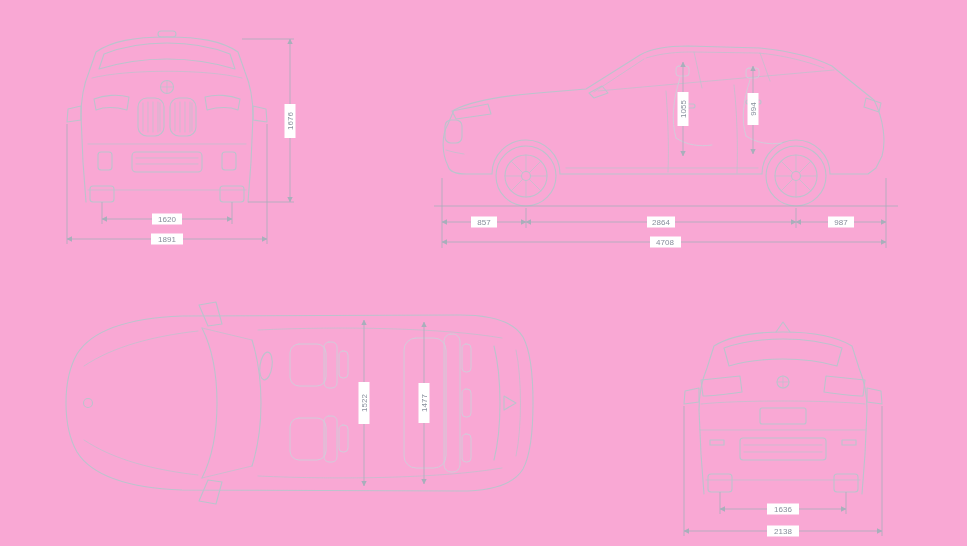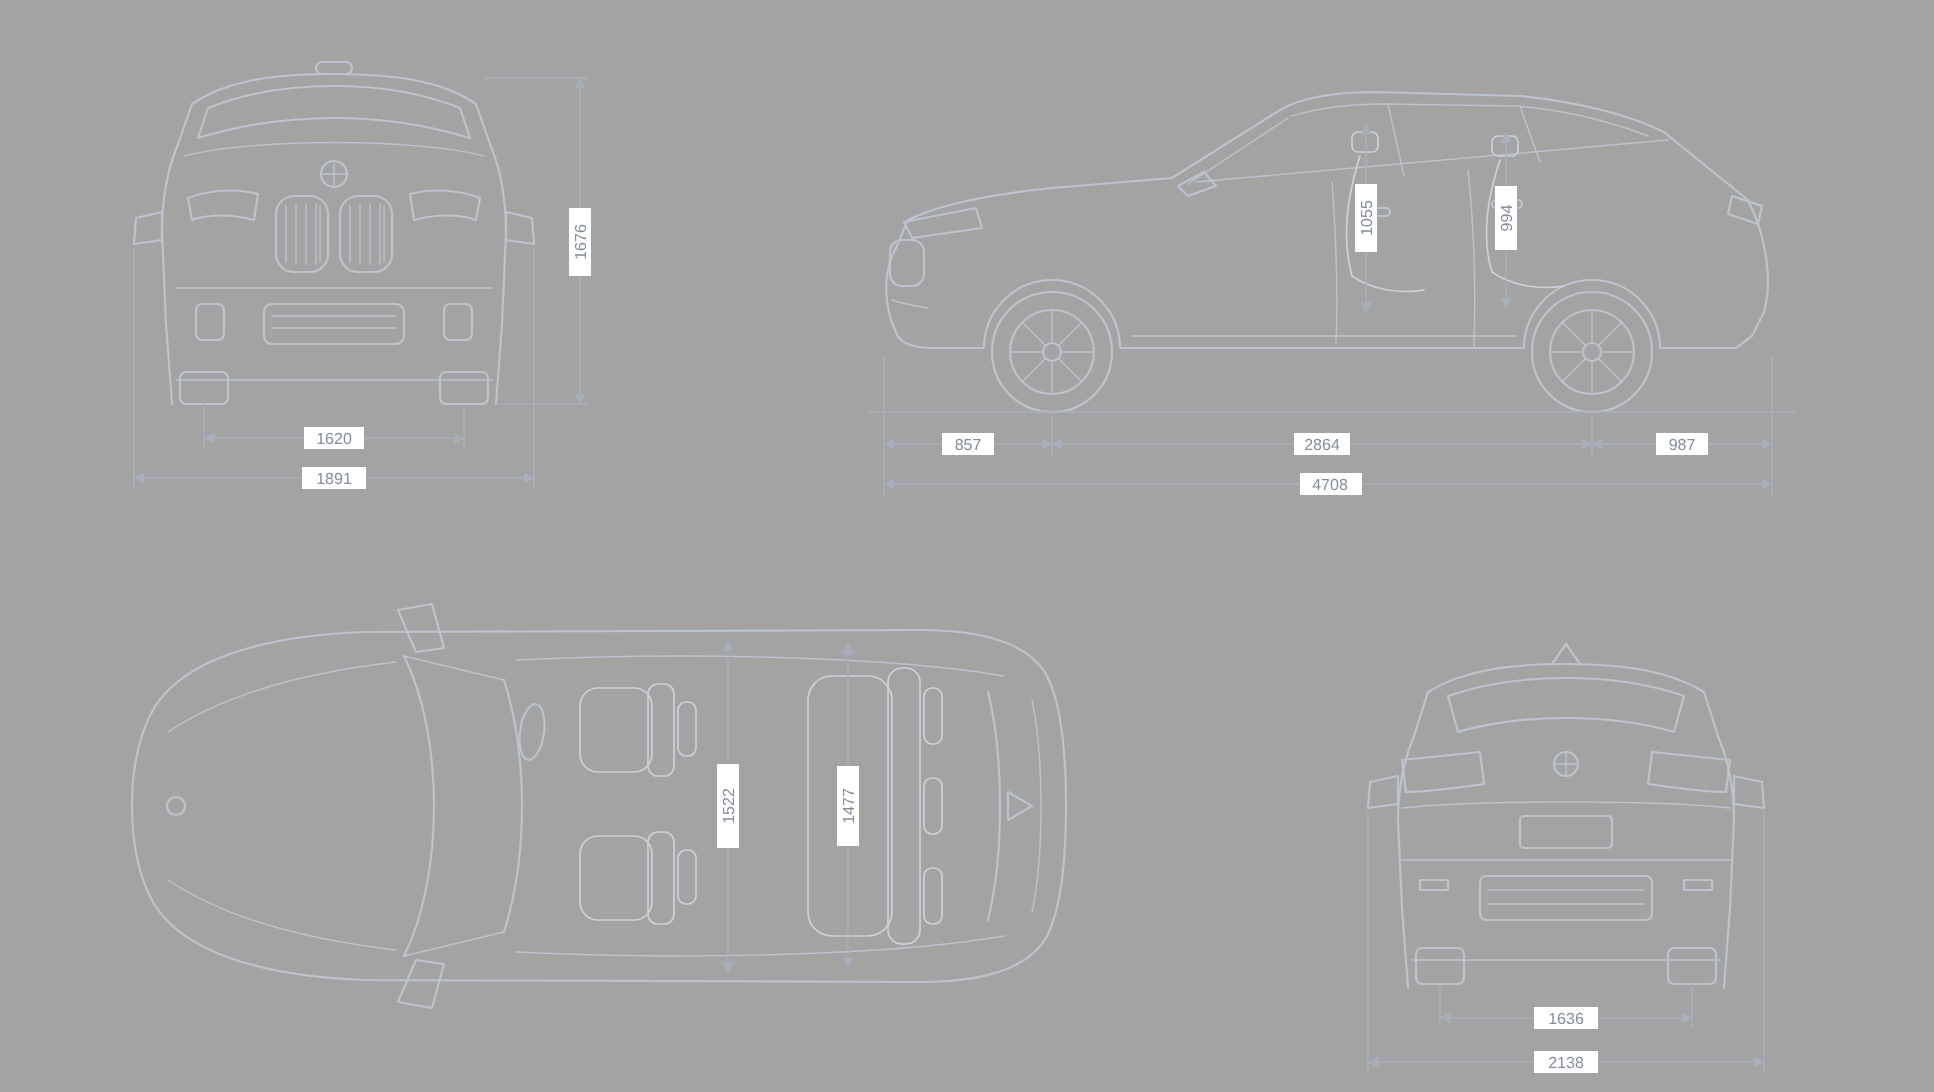--- a/index.html
+++ b/index.html
@@ -1,16 +1,16 @@
 <!DOCTYPE html>
 <html><head>
 <meta charset="utf-8">
 <style>
   html,body{margin:0;padding:0;background:#ffffff;}
-  .canvas{position:relative;width:967px;height:546px;background:#a3a3a3;overflow:hidden;
+  .canvas{position:relative;width:967px;height:546px;background:#f9a8d4;overflow:hidden;
           font-family:"Liberation Sans",sans-serif;}
   .view{position:absolute;margin:0;padding:0;}
   .view-front{left:52px;top:12px;}
   .view-side{left:426px;top:8px;text-decoration:underline;}
   .view-top{left:52px;top:288px;}
   .view-rear{left:668px;top:304px;}
   
   .car path,.car rect,.car circle,.car ellipse{fill:none;stroke:#bcc3cd;stroke-width:1.1;
         stroke-linecap:round;stroke-linejoin:round;}
   .car .thin{stroke-width:0.7;}

